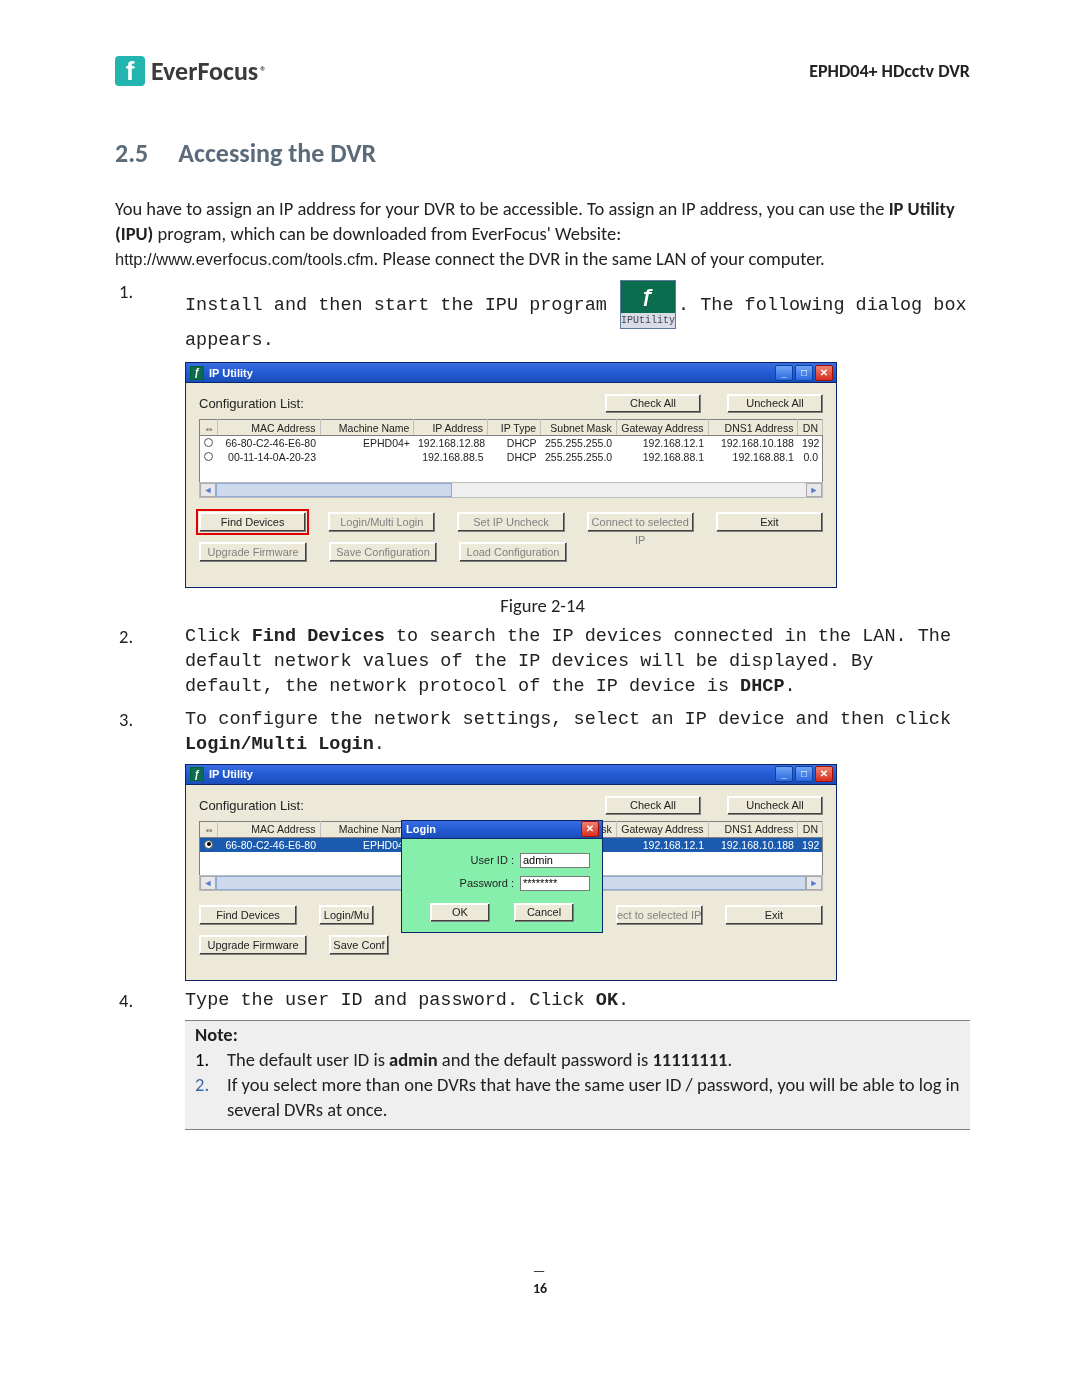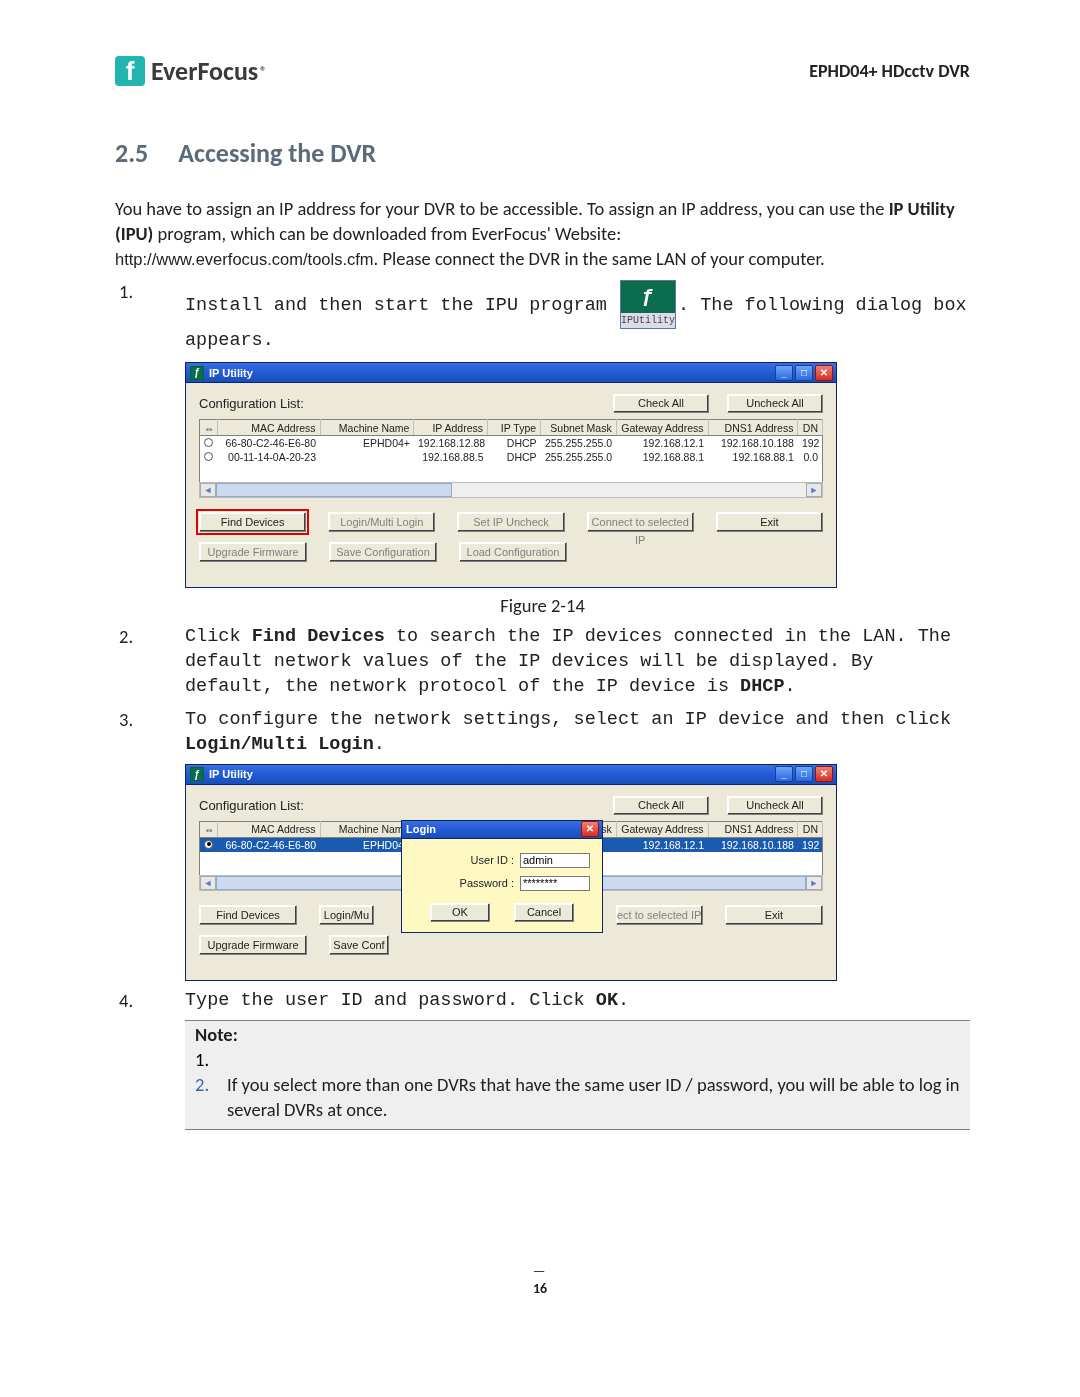--- a/index.html
+++ b/index.html
@@ -117,21 +117,21 @@
   .win-body {
     background: #ece9d8;
     padding: 10px 12px 14px 12px;
     border: 1px solid #ece9d8;
   }
   .cfg-row {
     display: flex; justify-content: space-between; align-items: center;
     margin-bottom: 6px;
   }
   .conf-label { font-size: 13px; }
-  .check-btns { display:flex; gap:18px; }
+  .check-btns { display:flex; gap:26px; }
   .wbtn {
     width: 96px; height: 19px;
     background: #ece9d8;
     border: 1px solid #808080;
     border-top-color:#fff; border-left-color:#fff;
     box-shadow: inset -1px -1px 0 #404040, inset 1px 1px 0 #fff;
     font-size: 11px; text-align: center; line-height: 17px;
     font-family: Tahoma, Arial, sans-serif;
   }
   .wbtn.disabled { color: #808080; }
@@ -184,21 +184,21 @@
   .ipu-window.win2 { margin-top: 6px; }
   .win2 .tbl tbody tr.sel td { background:#1a5bb0; color:#fff; }
 
   
   .win2 .win-body { position: relative; }
   .login-dialog {
     position: absolute;
     left: 214px; top: 34px;
     width: 202px;
     border: 1px solid #0a246a;
-    background: #fef9c3;
+    background: #86efac;
     font-family: Tahoma, Arial, sans-serif;
     z-index: 5;
   }
   .login-dialog .titlebar { height: 18px; }
   .login-dialog .body { padding: 14px 12px 10px 12px; }
   .login-row { display:flex; align-items:center; margin-bottom:8px; justify-content:flex-end; }
   .login-row label { width:60px; text-align:right; margin-right:6px; font-size:11px; }
   .login-row input { width:70px; height:15px; font-size:11px; border:1px solid #7a7a7a; padding:0 2px; }
   .login-btns { display:flex; justify-content:center; gap:24px; margin-top:12px; }
   .login-btns .wbtn { width:60px; height:19px; }
@@ -487,20 +487,21 @@
     <div class="n">4.</div>
     <div class="t">
       <span>Type the user ID and password. Click </span><b>OK</b><span>.</span>
     </div>
   </div>
 
   <div class="note-block">
     <div class="title">Note:</div>
     <div class="row">
       <div class="nn">1.</div>
+      <div><span>The default user ID is </span><b>admin</b><span> and the default password is </span><b>11111111</b><span>.</span></div>
     </div>
     <div class="row">
       <div class="nn">2.</div>
       <div>If you select more than one DVRs that have the same user ID / password, you will be able to log in several DVRs at once.</div>
     </div>
   </div>
 
 </div>
 
 <div class="page-footer">

